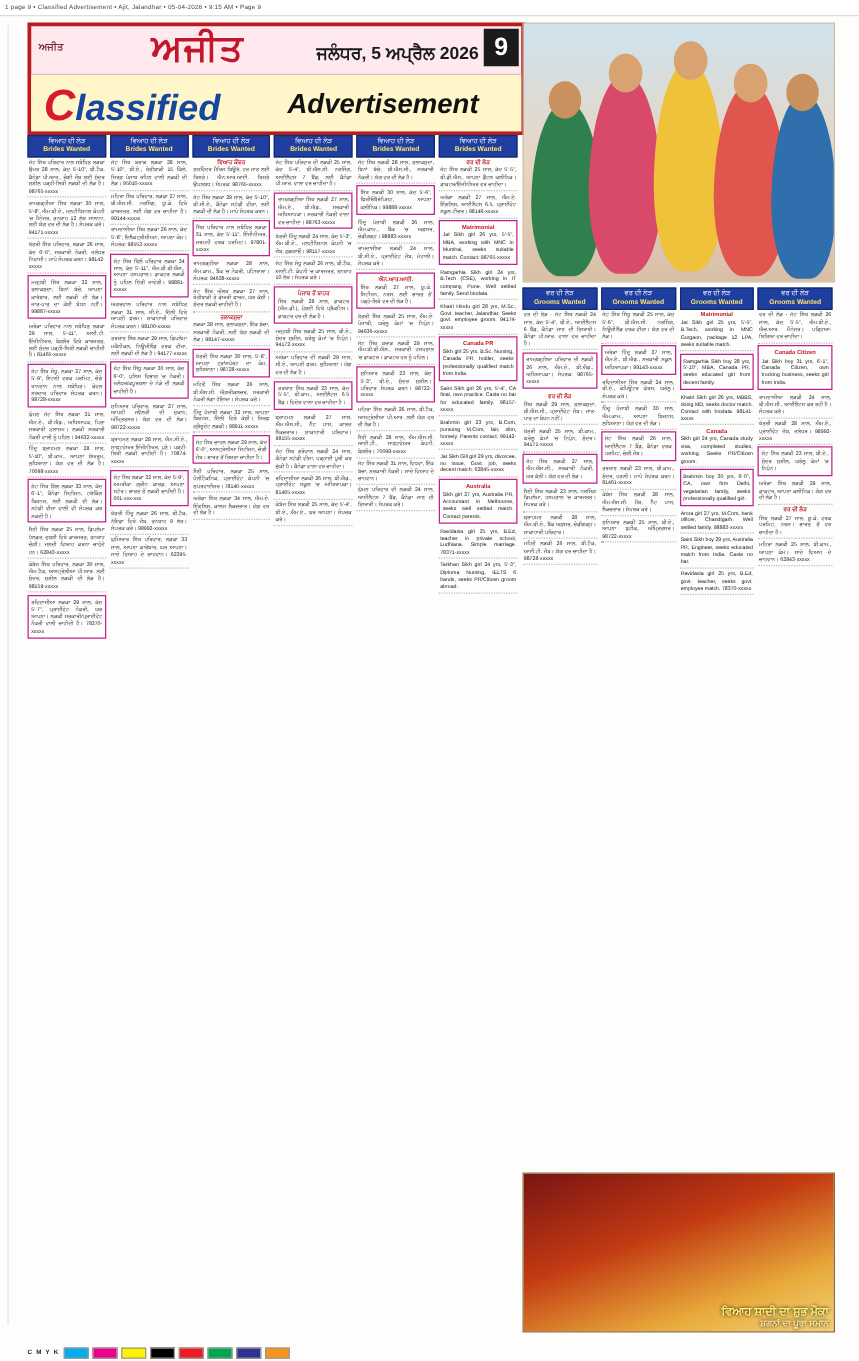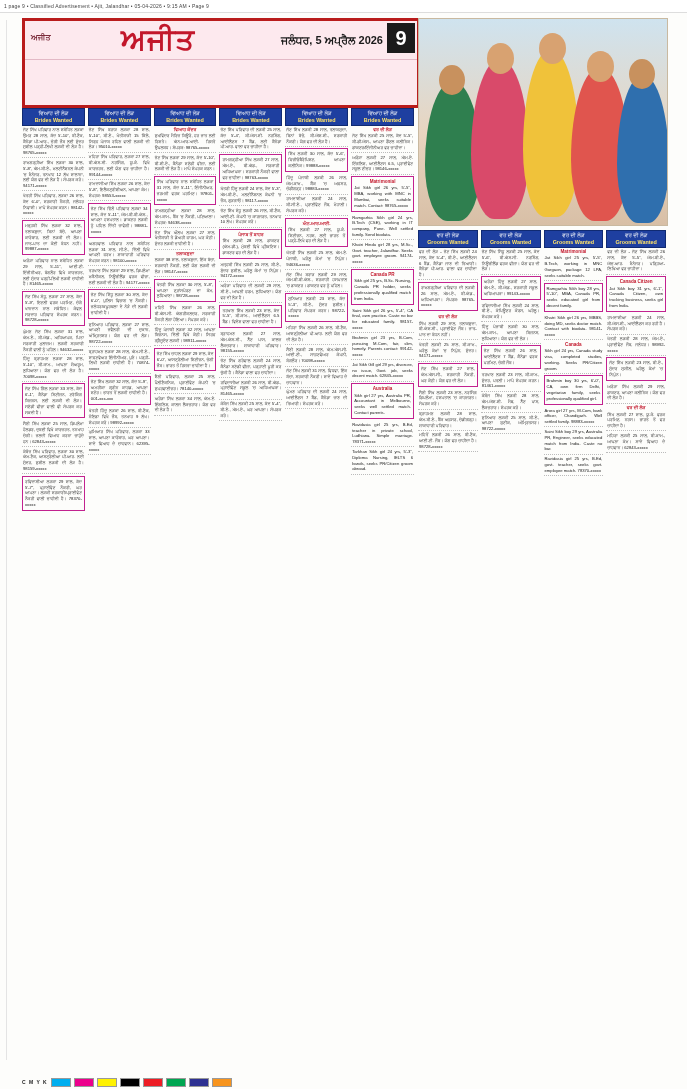--- a/index.html
+++ b/index.html
@@ -9,21 +9,21 @@
   
   .printer-bar{position:absolute;top:0;left:0;width:687px;height:12px;background:#ffffff;border-bottom:1px solid #ddd;
     font-size:5px;color:#444;display:flex;align-items:center;gap:6px;padding-left:4px;letter-spacing:.2px;}
   .printer-bar span{white-space:nowrap;}
 
   
   .masthead{position:absolute;top:18px;left:22px;width:392px;height:84px;background:#fde9ee;border:3px solid #b91c1c;}
   .mh-top{position:relative;height:38px;border-bottom:1px solid #e3b9c6;}
   .mh-left-label{position:absolute;left:6px;top:12px;font-size:8px;color:#7b2b3a;font-weight:bold;}
   .mh-logo{position:absolute;left:96px;top:2px;font-size:29px;font-weight:bold;color:#c2172b;letter-spacing:1px;}
-  .mh-date{position:absolute;right:34px;top:13px;font-size:11px;color:#1a1a1a;font-weight:bold;}
+  .mh-date{position:absolute;right:34px;top:13px;font-size:14px;color:#1a1a1a;font-weight:bold;}
   .mh-page{position:absolute;right:2px;top:2px;width:28px;height:30px;background:#1b1b1b;color:#fff;font-size:20px;
     font-weight:bold;display:flex;align-items:center;justify-content:center;}
   .mh-bottom{position:relative;height:45px;background:#fff6c9;}
   .mh-class{position:absolute;left:10px;top:5px;font-size:29px;font-weight:bold;color:#1546a0;font-style:italic;}
   .mh-class .drop{color:#d81a2a;font-size:35px;}
   .mh-adv{position:absolute;left:205px;top:10px;font-size:22px;font-weight:bold;color:#111;font-style:italic;}
 
   
   .hero-top{position:absolute;top:18px;left:418px;width:248px;height:206px;overflow:hidden;border:1px solid #c9b9a0;
     background:linear-gradient(180deg,#cfe3ef 0%,#e8d5c0 55%,#d8bfa6 100%);}
@@ -65,35 +65,47 @@
   </div>
   <div class="edge-left"></div>
 
   <div class="masthead">
     <div class="mh-top">
       <div class="mh-left-label">ਅਜੀਤ</div>
       <div class="mh-logo">ਅਜੀਤ</div>
       <div class="mh-date">ਜਲੰਧਰ, 5 ਅਪ੍ਰੈਲ 2026</div>
       <div class="mh-page">9</div>
     </div>
+    <div class="mh-bottom">
+      <div class="mh-class">
+        <span class="drop">C</span><span>lassified</span>
+      </div>
+      <div class="mh-adv">Advertisement</div>
+    </div>
   </div>
 
   <div class="hero-top">
     <div class="fig" style="left:6px;top:62px;width:56px;height:140px;background:#2f7f4f;"></div>
     <div class="head" style="left:20px;top:46px;width:26px;height:30px;background:#c8915e;"></div>
     <div class="fig" style="left:52px;top:40px;width:58px;height:160px;background:#d94a6a;"></div>
     <div class="head" style="left:68px;top:24px;width:27px;height:31px;background:#d8a271;"></div>
     <div class="fig" style="left:104px;top:30px;width:56px;height:168px;background:#f0c23a;"></div>
     <div class="head" style="left:120px;top:14px;width:27px;height:31px;background:#d8a271;"></div>
     <div class="fig" style="left:152px;top:48px;width:58px;height:154px;background:#e0554e;"></div>
     <div class="head" style="left:168px;top:32px;width:27px;height:31px;background:#d8a271;"></div>
     <div class="fig" style="left:198px;top:56px;width:52px;height:148px;background:#2f6fae;"></div>
     <div class="head" style="left:210px;top:40px;width:26px;height:30px;background:#c8915e;"></div>
   </div>
 
+  <div class="hero-bottom">
+    <div class="caption">
+      <span>ਵਿਆਹ ਸ਼ਾਦੀ ਦਾ ਸ਼ੁਭ ਮੌਕਾ</span>
+      <small>ਸ਼ਗਨਾਂ ਦਾ ਪੂਰਾ ਸਮਾਨ</small>
+    </div>
+  </div>
 
   <div class="cols">
     <div class="colset">
       <div class="col">
         <div class="colhead">
           <div>ਵਿਆਹ ਦੀ ਲੋੜ</div>
           <div class="l2">Brides Wanted</div>
         </div>
         <div id="c1">
             <div class="ad"><span>ਜੱਟ ਸਿੱਖ ਪਰਿਵਾਰ ਨਾਲ ਸਬੰਧਿਤ ਲੜਕਾ ਉਮਰ 28 ਸਾਲ, ਕੱਦ 5'-10", ਬੀ.ਟੈਕ, ਕੈਨੇਡਾ ਪੀ.ਆਰ., ਚੰਗੀ ਜੌਬ ਲਈ ਸੁੰਦਰ ਸੁਸ਼ੀਲ ਪੜ੍ਹੀ-ਲਿਖੀ ਲੜਕੀ ਦੀ ਲੋੜ ਹੈ। 98765-xxxxx</span></div>

